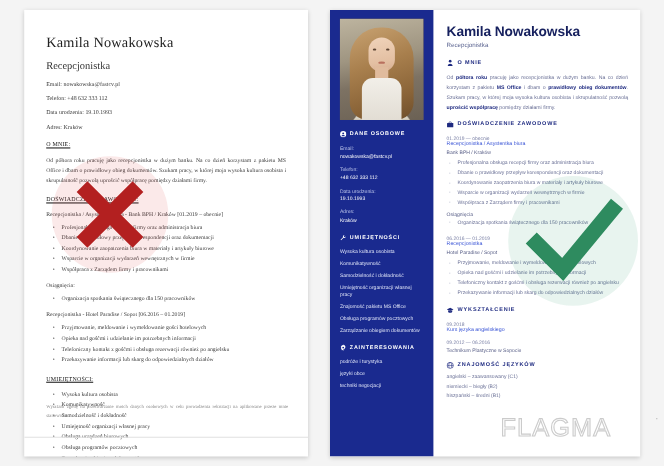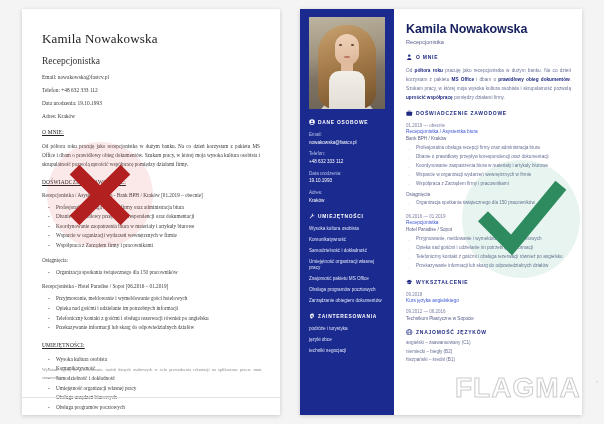--- a/index.html
+++ b/index.html
@@ -109,21 +109,21 @@
   .badge-x{left:47px;top:142px;width:106px;height:106px;background:rgba(226,72,72,0.12);}
   .badge-v{left:462px;top:160px;width:118px;height:118px;background:rgba(46,155,109,0.11);}
   .badge svg{position:absolute;inset:0;width:100%;height:100%;}
 
   .watermark{
     position:absolute;left:455px;top:371px;width:146px;height:34px;
     pointer-events:none;
   }
   .watermark .wm-text{
     font-family:"Liberation Sans", sans-serif;
-    font-size:28px;font-weight:bold;letter-spacing:1px;
+    font-size:23px;font-weight:normal;letter-spacing:1px;
     color:transparent;
     -webkit-text-stroke:1px rgba(160,160,160,.55);
     text-stroke:1px rgba(160,160,160,.55);
     line-height:34px;
   }
   .wm-dot{position:absolute;right:2px;top:4px;font-size:11px;color:rgba(160,160,160,.6);}
 </style>
 </head>
 <body>
 

